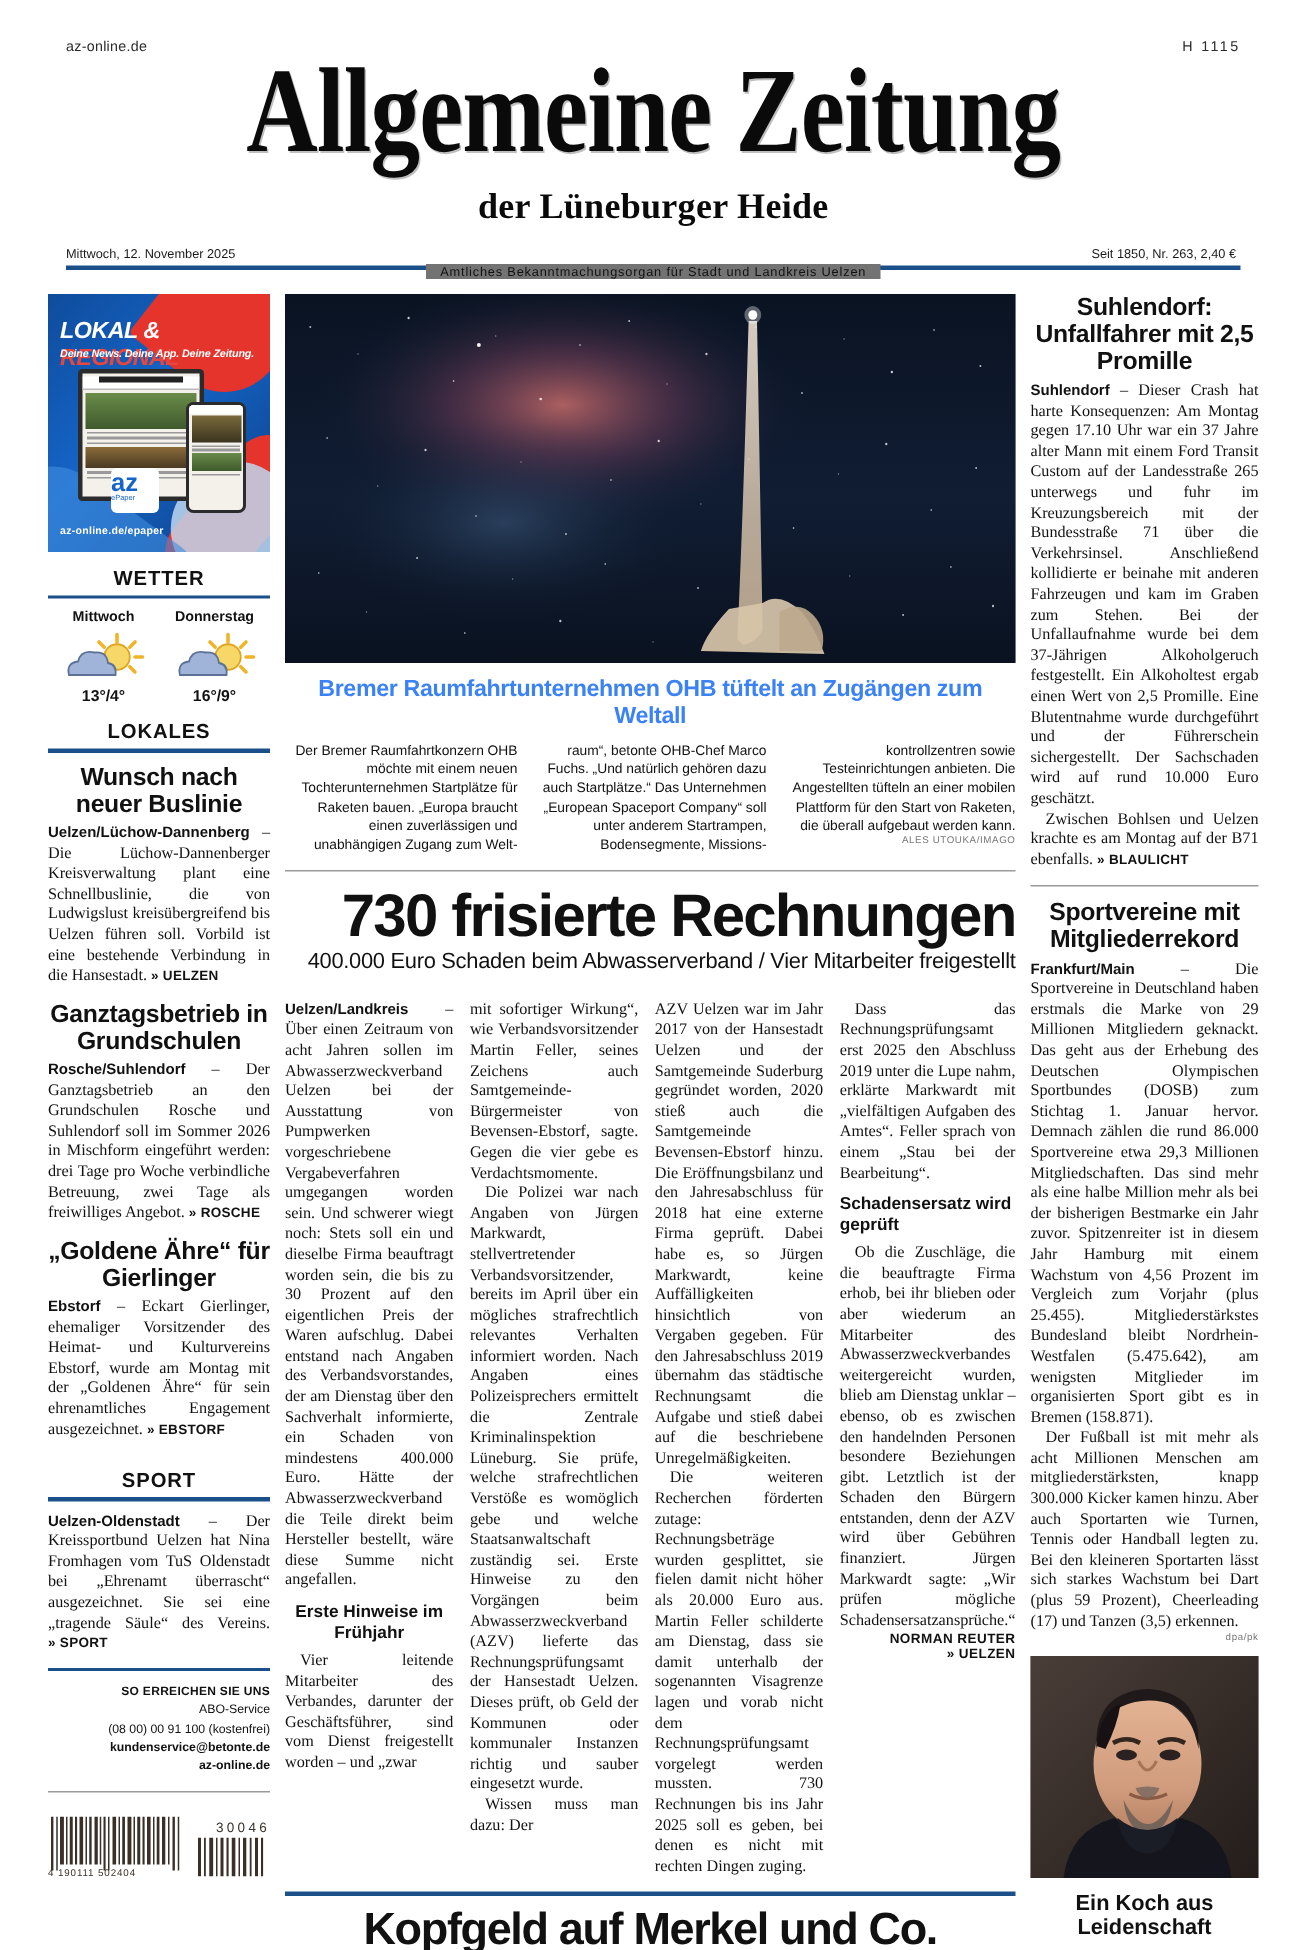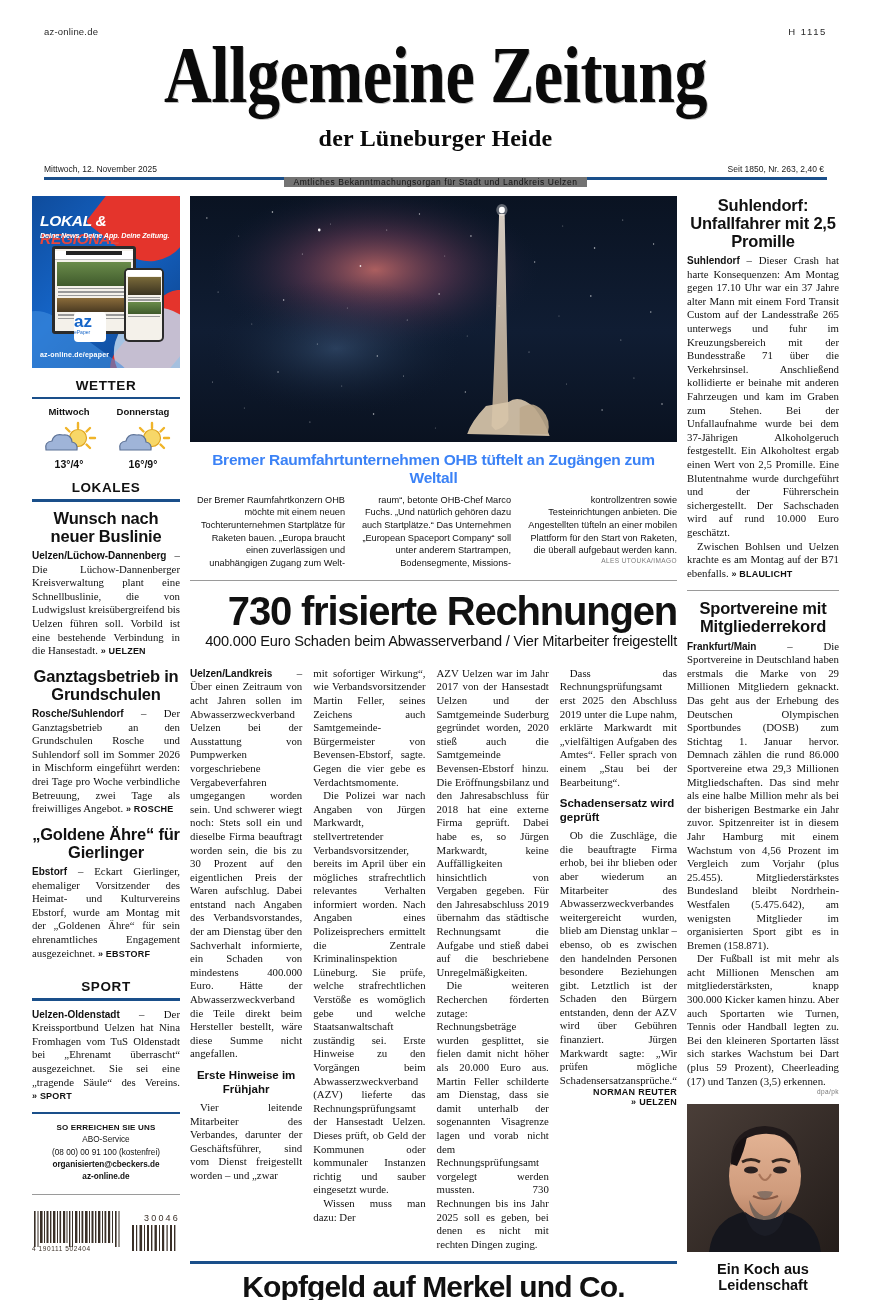--- a/index.html
+++ b/index.html
@@ -107,21 +107,21 @@
   }
   .body-serif {
     font-family:"Liberation Serif", serif; font-size:10.8px; line-height:1.26;
     text-align:justify; color:#111; hyphens:auto;
   }
   .body-serif b { font-family:"Liberation Sans", sans-serif; font-size:10px; font-weight:700; }
   .ref { font-family:"Liberation Sans", sans-serif; font-weight:700; font-size:9px; letter-spacing:.2px; white-space:nowrap; }
   .item { margin-bottom:9px; }
 
   
-  .contact { text-align:center; font-size:8.2px; line-height:1.5; color:#111; }
+  .contact { text-align:right; font-size:8.2px; line-height:1.5; color:#111; }
   .contact .t { font-weight:700; font-size:8px; letter-spacing:.2px; }
   .contact .b { font-weight:700; }
 
   
   .barcode-wrap { display:flex; align-items:flex-end; gap:6px; margin-top:16px;justify-content:flex-end; }
   .bc { height:40px; flex:0 0 auto; }
   .bc2 { height:26px; }
   .bc-num { font-size:9px; letter-spacing:2.2px; color:#3a3028; text-align:right; margin-bottom:2px; }
 
   
@@ -289,21 +289,21 @@
       <div class="sec-rule"></div>
       <div class="item">
         <div class="body-serif"><b>Uelzen-Oldenstadt</b><span> – Der Kreissportbund Uelzen hat Nina Fromhagen vom TuS Oldenstadt bei „Ehrenamt überrascht“ ausgezeichnet. Sie sei eine „tragende Säule“ des Vereins.</span> <span class="ref">» SPORT</span></div>
       </div>
 
       <div class="hair-thick"></div>
       <div class="contact">
         <div class="t">SO ERREICHEN SIE UNS</div>
         <div>ABO-Service</div>
         <div>(08 00) 00 91 100 (kostenfrei)</div>
-        <div class="b">organisierten@cbeckers.de</div>
+        <div class="b">kundenservice@betonte.de</div>
         <div class="b">az-online.de</div>
       </div>
       <div class="hair"></div>
 
       <div class="barcode-wrap">
         <div>
           <svg class="bc" width="92" height="40" viewBox="0 0 92 40">
             <rect x="0" y="0" width="92" height="40" fill="#fff"></rect>
             <g fill="#3a3028">
               <rect x="2" y="0" width="1.6" height="36"></rect>

